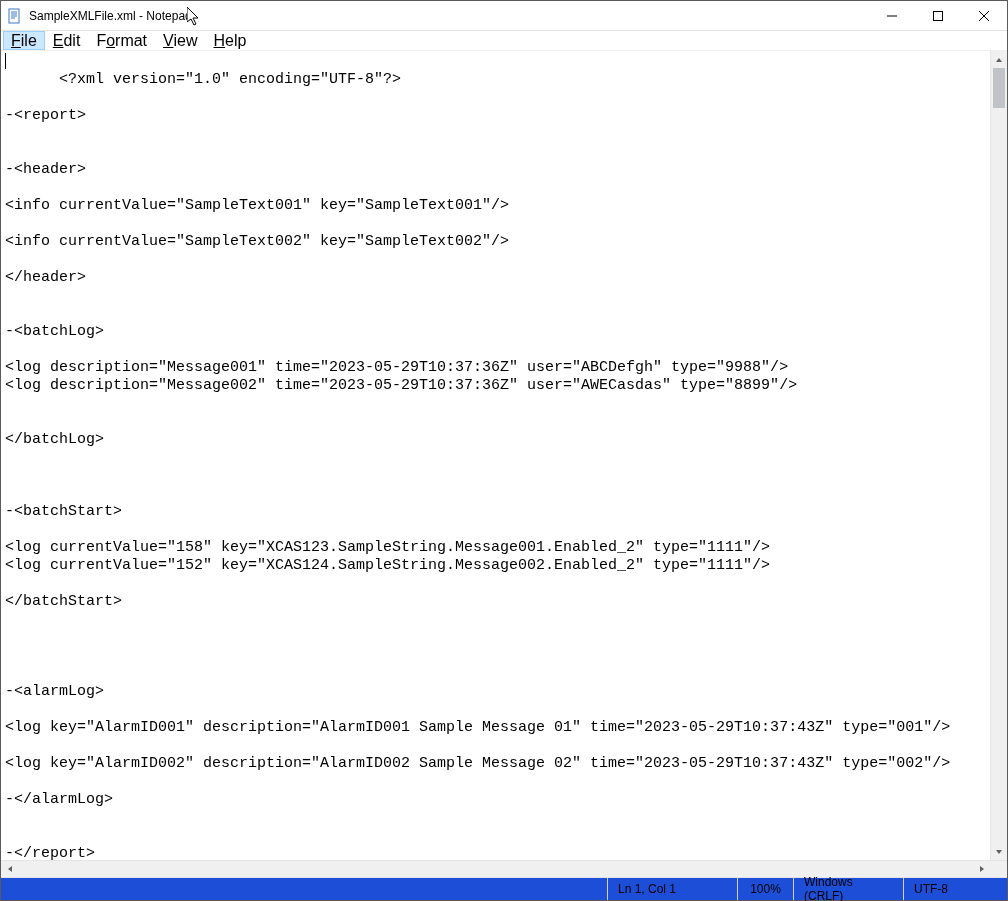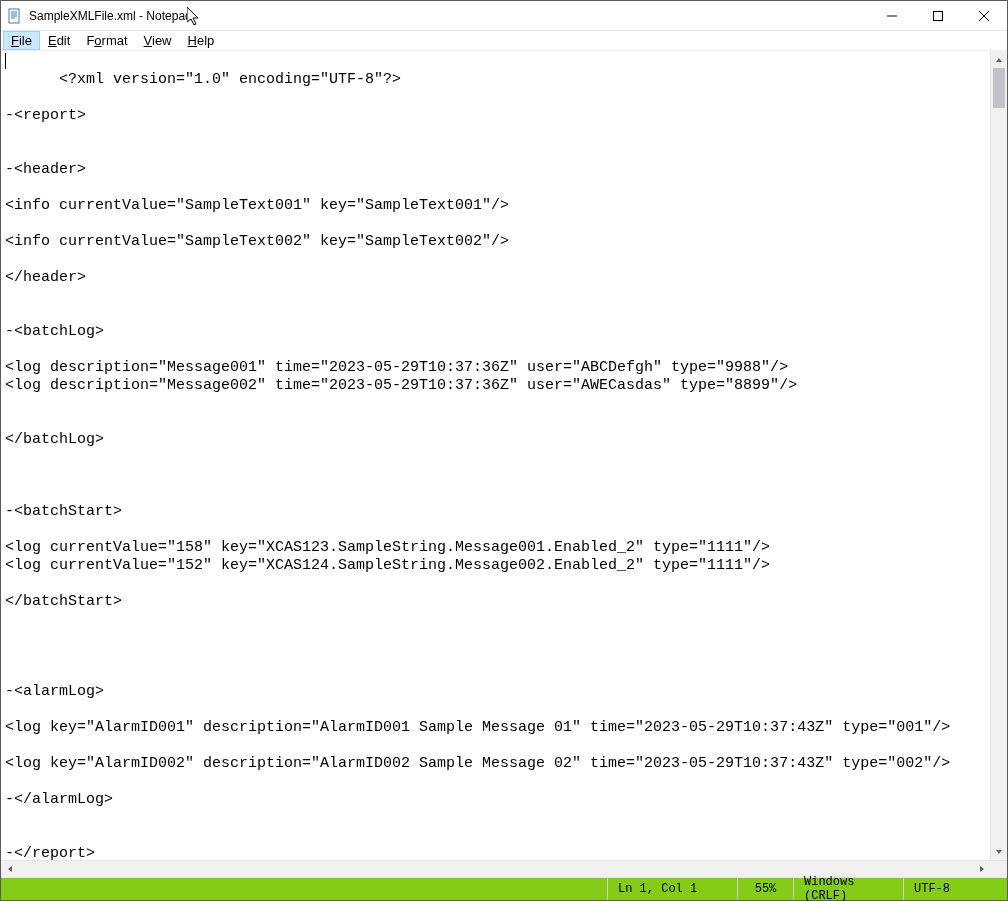--- a/index.html
+++ b/index.html
@@ -76,21 +76,21 @@
     align-items: stretch;
     background: #ffffff;
     border-bottom: 1px solid #f0f0f0;
     flex: 0 0 auto;
     padding-left: 2px;
   }
   .menu-item {
     padding: 0 8px;
     display: flex;
     align-items: center;
-    font-size: 13px;
+    font-size: 16px;
     color: #000;
   }
   .menu-item.selected {
     background: #cce8ff;
     outline: 1px solid #99d1ff;
     outline-offset: -1px;
   }
   .mn-underline { text-decoration: underline; }
 
   
@@ -163,26 +163,25 @@
   .hscroll .track { flex: 1 1 auto; }
   .hscroll .corner {
     width: 17px;
     background: #f0f0f0;
   }
 
   
   .status-bar {
     height: 23px;
     border-top: 1px solid #e5e5e5;
-    background: #84cc16;
+    background: #1d4ed8;
     display: flex;
     font-size: 12px;
     color: #000;
     flex: 0 0 auto;
-    font-family: Liberation Mono, monospace;
   }
   .status-cell {
     border-left: 1px solid #d0d0d0;
     display: flex;
     align-items: center;
     padding: 0 10px;
   }
   .status-spacer { flex: 1 1 auto; border-left: none; }
   .status-cell.lncol { width: 130px; }
   .status-cell.zoom { width: 56px; justify-content: center; }
@@ -328,21 +327,21 @@
       <svg width="8" height="8" viewBox="0 0 8 8">
           <polygon points="2,1 6,4 2,7" fill="#606060"></polygon>
         </svg>
     </div>
     <div class="corner"></div>
   </div>
 
   <div class="status-bar">
     <div class="status-spacer"></div>
     <div class="status-cell lncol">Ln 1, Col 1</div>
-    <div class="status-cell zoom">55%</div>
+    <div class="status-cell zoom">100%</div>
     <div class="status-cell eol">Windows (CRLF)</div>
     <div class="status-cell enc">UTF-8</div>
   </div>
 
   <svg class="cursor-arrow" style="left:186px; top:6px;" width="14" height="20" viewBox="0 0 14 20">
     <polygon points="0,0 0,15 4,12 7,18 9,17 6,11 11,11" fill="#fff" stroke="#000" stroke-width="1"></polygon>
   </svg>
 
 </div>
 

